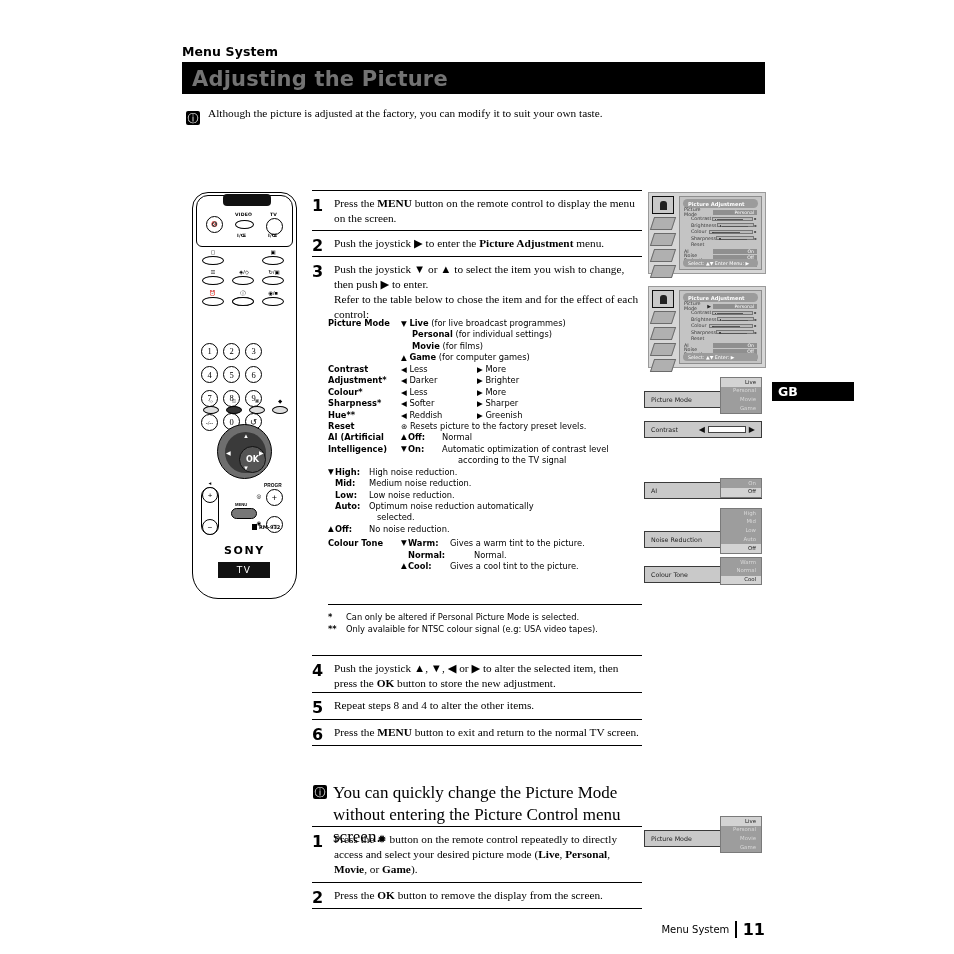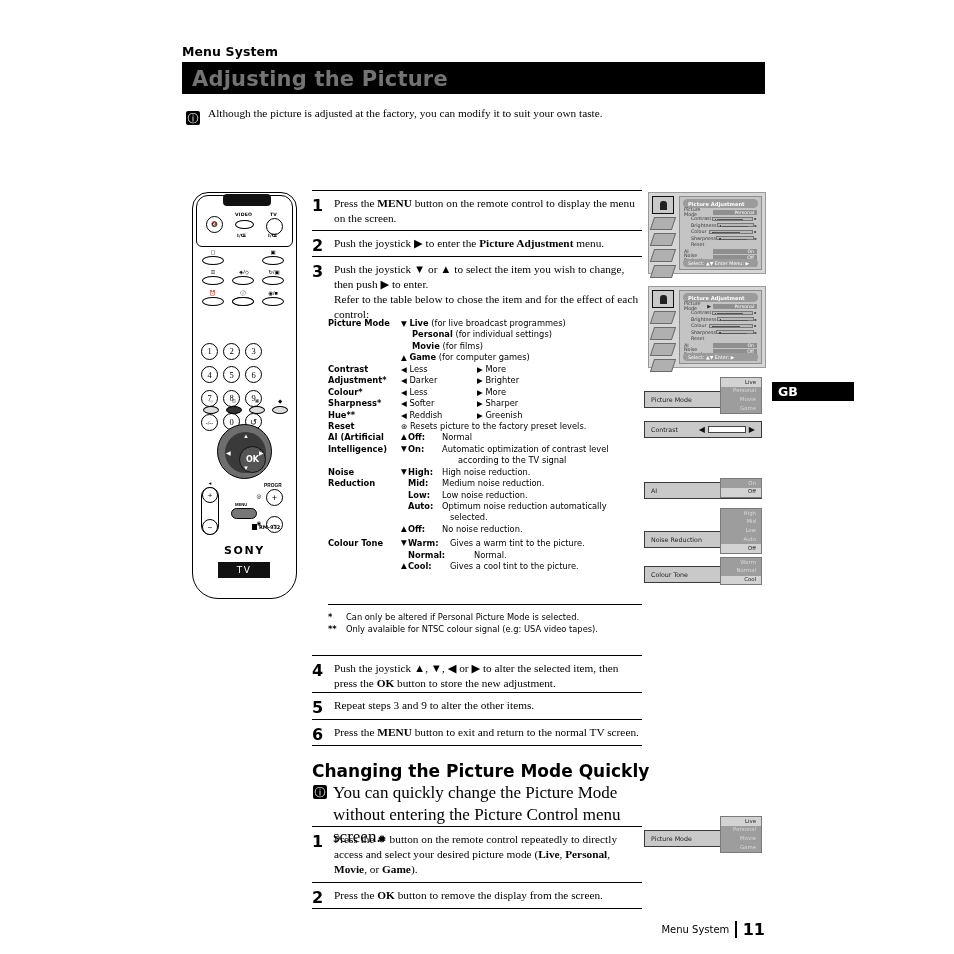--- a/index.html
+++ b/index.html
@@ -472,24 +472,20 @@
           </div>
         <div class="sub">
             <span class="arrow" style="width:7px"></span>
             <span class="k"></span>
             <span class="v" style="padding-left:16px">according to the TV signal</span>
           </div>
       </div>
     </div>
 
     <div class="opt-row">
-      <div class="opt-label">
-        <div>Noise</div>
-        <div>Reduction</div>
-      </div>
       <div class="opt-val">
         <div class="sub">
             <span class="arrow" style="width:7px">▼</span>
             <span class="k">High:</span>
             <span class="v">High noise reduction.</span>
           </div>
         <div class="sub">
             <span class="arrow" style="width:7px"></span>
             <span class="k">Mid:</span>
             <span class="v">Medium noise reduction.</span>
@@ -550,29 +546,28 @@
         <span>Only avalaible for NTSC colour signal (e.g: USA video tapes).</span>
       </div>
   </div>
 
   <div class="step" style="top:655px; height:42px;">
     <div class="num">4</div>
     <div class="body">Push the joystick ▲, ▼, ◀ or ▶ to alter the selected item, then press the <b>OK</b> button to store the new adjustment.</div>
   </div>
   <div class="step" style="top:692px; height:26px;">
     <div class="num">5</div>
-    <div class="body">Repeat steps 3 and 9 to alter the other items.</div>
+    <div class="body">Repeat steps 8 and 4 to alter the other items.</div>
   </div>
   <div class="step" style="top:719px; height:26px;">
     <div class="num">6</div>
     <div class="body">Press the <b>MENU</b> button to exit and return to the normal TV screen.</div>
   </div>
   <div style="position:absolute; left:312px; top:745px; width:330px; border-top:1.4px solid #000;"></div>
 
-  <div class="sec-head">Changing the Picture Mode Quickly</div>
   <div class="info-icon" style="left:313px; top:785px;"></div>
   <div class="sec-note">You can quickly change the Picture Mode without entering the Picture Control menu screen.</div>
 
   <div class="step" style="top:826px; height:48px;">
     <div class="num">1</div>
     <div class="body">Press the <span>✹</span> button on the remote control repeatedly to directly access and select your desired picture mode (<b>Live</b>, <b>Personal</b>, <b>Movie</b>, or <b>Game</b>).</div>
   </div>
   <div class="step" style="top:882px; height:26px;">
     <div class="num">2</div>
     <div class="body">Press the <b>OK</b> button to remove the display from the screen.</div>

